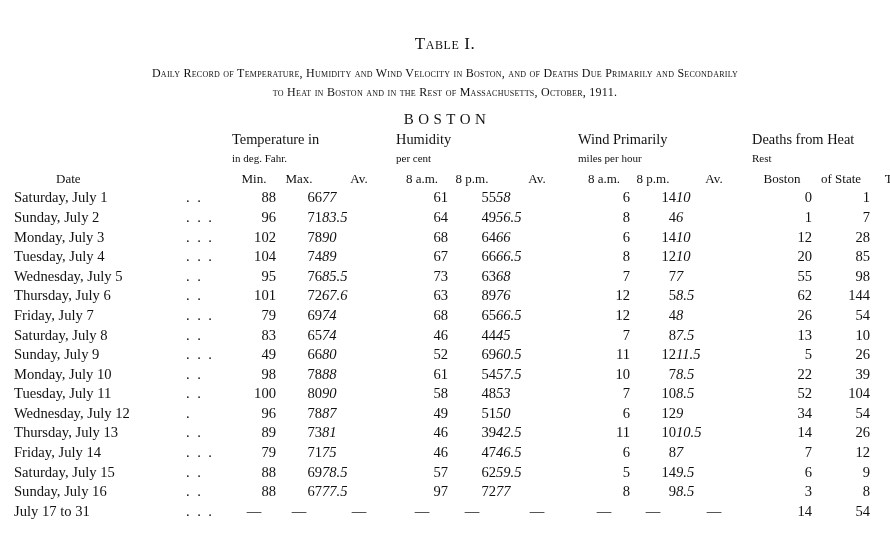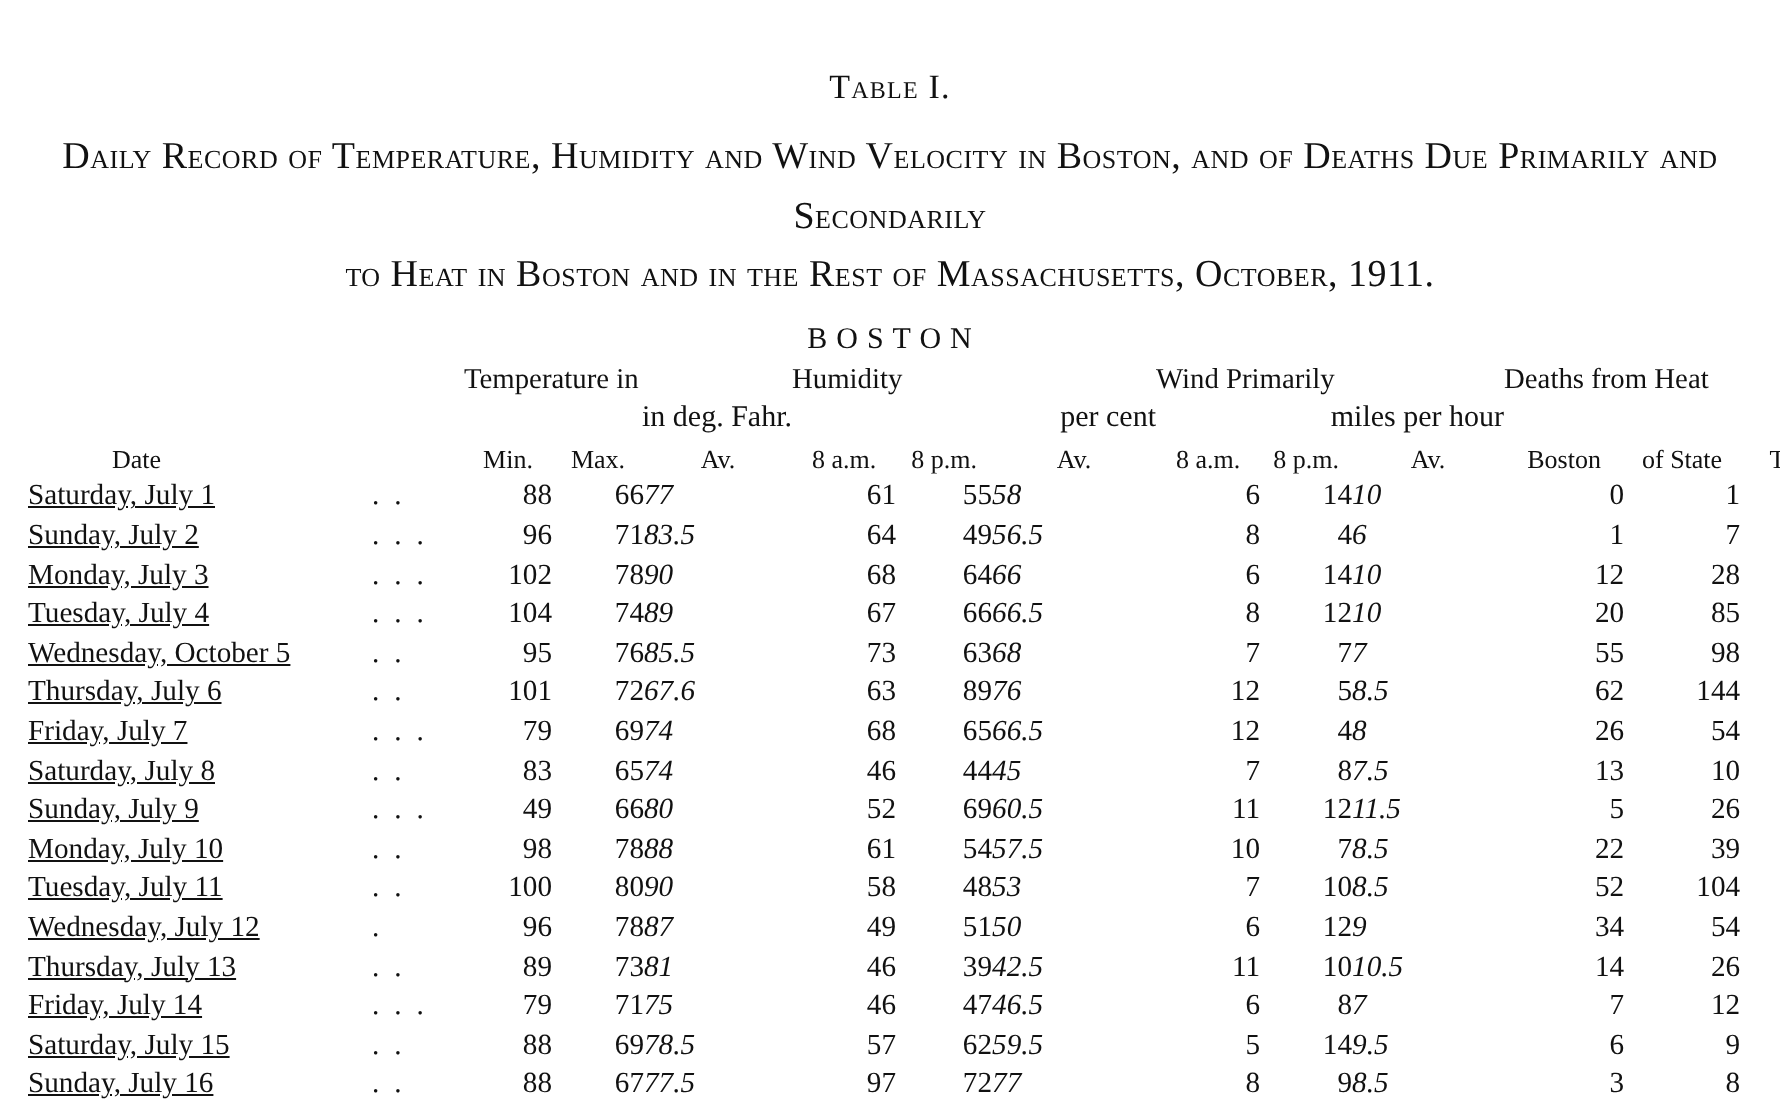--- a/index.html
+++ b/index.html
@@ -28,21 +28,21 @@
   .table-number {
     text-align: center;
     font-size: 17px;
     font-variant: small-caps;
     letter-spacing: 0.6px;
     margin: 0 0 10px 0;
     line-height: 1.2;
   }
   .caption {
     text-align: center;
-    font-size: 19px;
+    font-size: 12px;
     font-variant: small-caps;
     letter-spacing: 0.25px;
     line-height: 1.55;
     margin: 0 auto;
     width: 844px;
   }
   .caption .line2 { display: block; }
 
   .city-band {
     text-align: center;
@@ -87,39 +87,38 @@
   col.c-dtot  { width: 56px; }
 
   
   .grp {
     text-align: left;
     font-size: 14.4px;
     line-height: 18px;
     height: 18px;
   }
   .grp-sub {
-    text-align: right;
-    font-size: 15px;
+    text-align: left;
+    font-size: 11px;
     line-height: 18px;
     height: 18px;
   }
   .colhead {
     text-align: center;
     font-size: 13px;
   }
   .colhead.date-head { text-align: left; padding-left: 42px; }
 
   
   .num-r { text-align: right; padding-right: 9px; }
   .num-l { text-align: left;  padding-left: 3px; font-style: italic; }
 
   .datecell {
     text-align: left;
     padding-left: 2px;
-    text-decoration: underline;
   }
   .leadcell {
     text-align: left;
     letter-spacing: 7.5px;
     padding-left: 2px;
     font-size: 14.6px;
   }
 
   .dash {
     text-align: center;
@@ -255,21 +254,21 @@
           <td class="num-r">66</td>
           <td class="num-l">66.5</td>
           <td class="num-r">8</td>
           <td class="num-r">12</td>
           <td class="num-l">10</td>
           <td class="num-r">20</td>
           <td class="num-r">85</td>
           <td class="num-r">105</td>
         </tr>
         <tr>
-          <td class="datecell">Wednesday, October 5</td>
+          <td class="datecell">Wednesday, July 5</td>
           <td class="leadcell">..</td>
           <td class="num-r">95</td>
           <td class="num-r">76</td>
           <td class="num-l">85.5</td>
           <td class="num-r">73</td>
           <td class="num-r">63</td>
           <td class="num-l">68</td>
           <td class="num-r">7</td>
           <td class="num-r">7</td>
           <td class="num-l">7</td>

